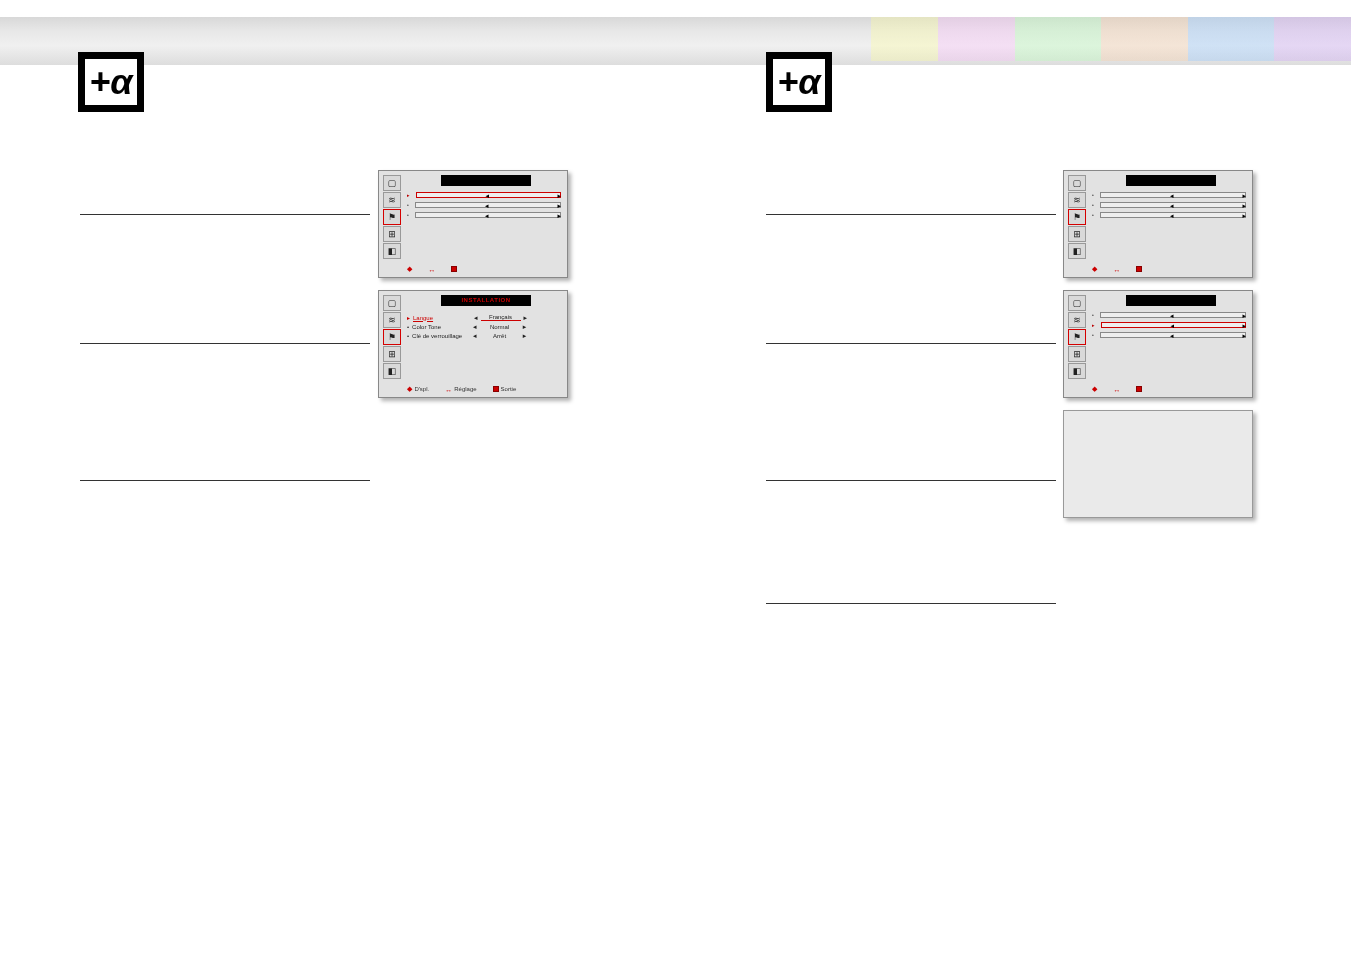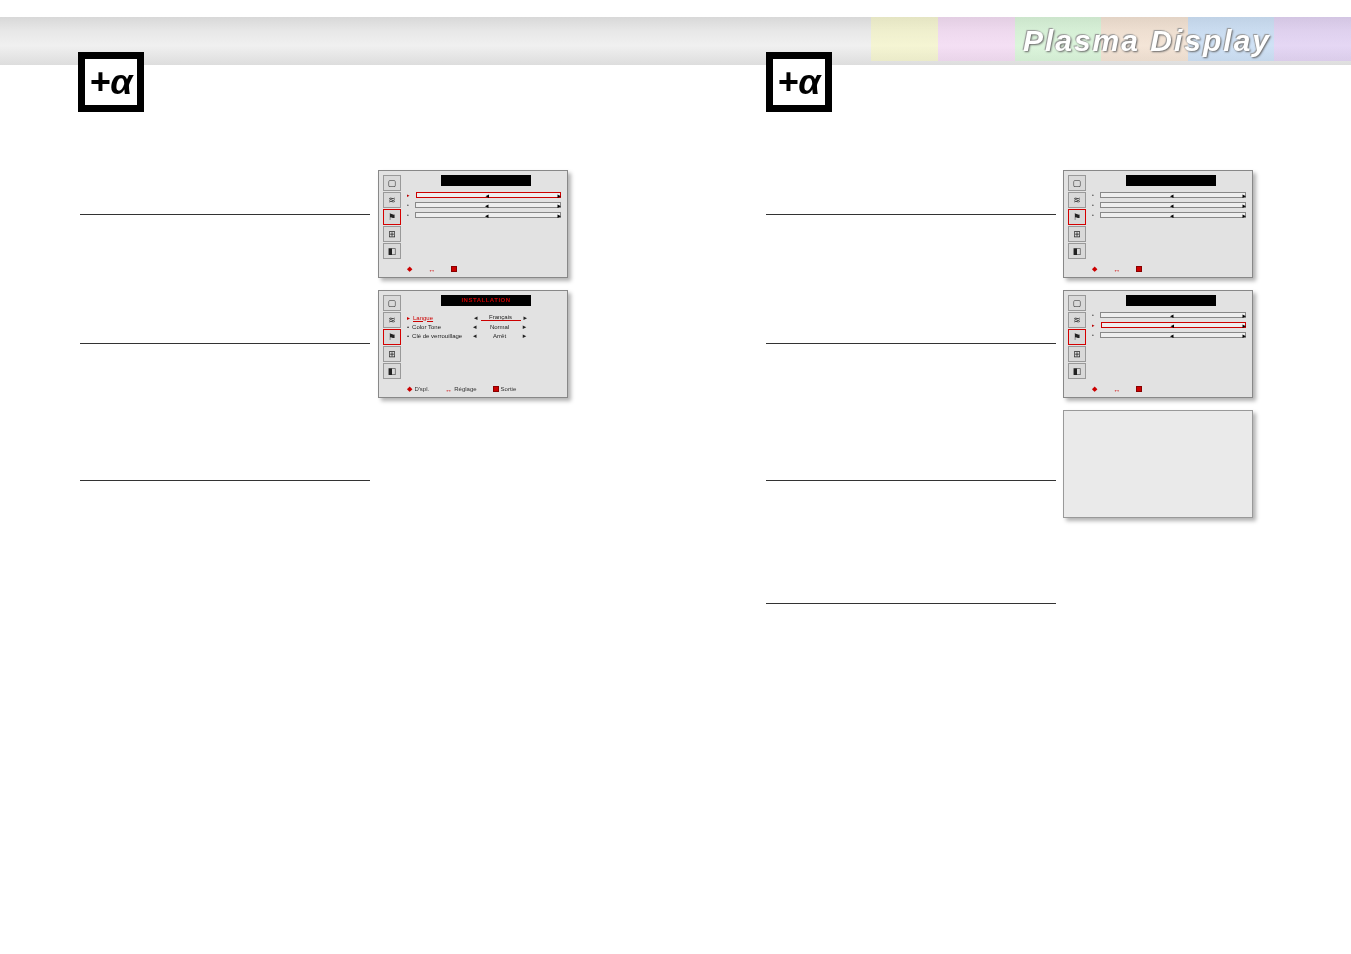--- a/index.html
+++ b/index.html
@@ -238,21 +238,20 @@
     font-weight: bold;
     text-decoration: underline;
     font-size: 11px;
   }
 </style>
 </head>
 <body>
 
 <div class="header-band">
   <div class="header-art"></div>
-  <div class="header-title">Plasma Display</div>
 </div>
 
 <div class="alpha-box alpha-left">+α</div>
 <div class="alpha-box alpha-right">+α</div>
 
 <div class="section-title section-title-left">Sélection de la langue</div>
 <div class="section-title section-title-right">Utilisation de la fonction Fixe (maintien image fixe)</div>
 
 <div class="textcol" style="top:128px; left:80px;">
   <p>Lorsque vous utilisez l'écran à plasma pour la première fois, vous devez sélectionner la langue utilisée pour afficher les menus et les indications.</p>

